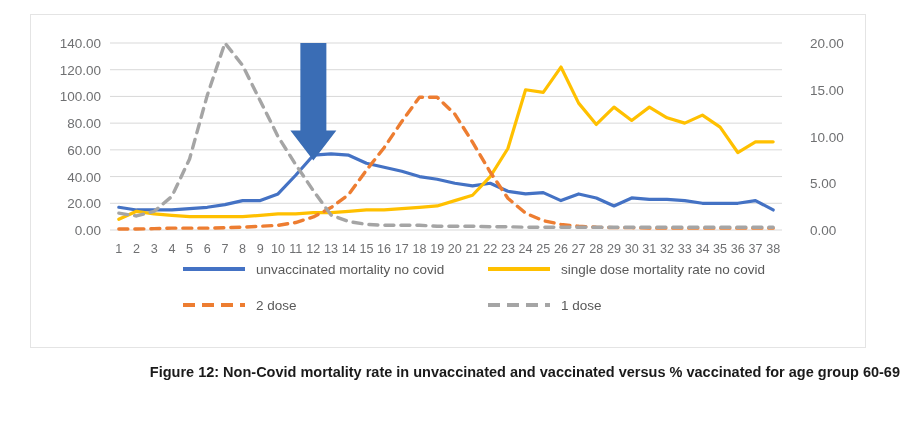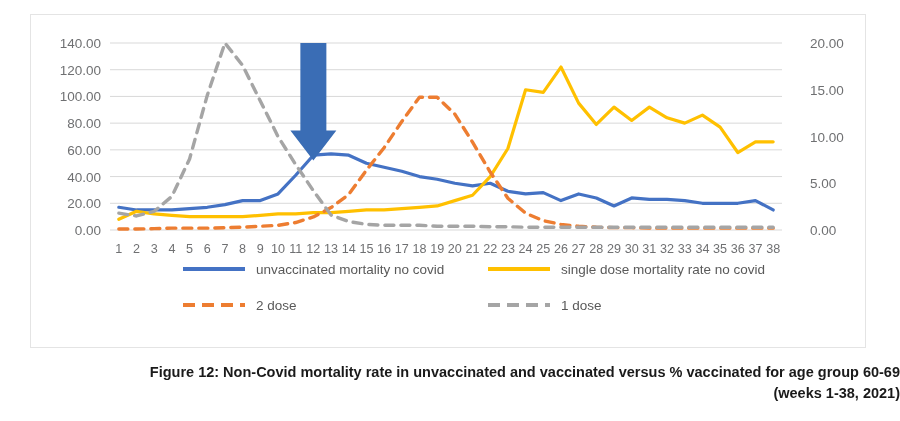--- a/index.html
+++ b/index.html
@@ -97,16 +97,15 @@
         <text x="530" y="255" class="legend-label">single dose mortality rate no covid</text>
         <line x1="152" y1="290" x2="214" y2="290" stroke="#ED7D31" stroke-width="4.2" stroke-linecap="butt" stroke-dasharray="12 7"></line>
         <text x="225" y="291" class="legend-label">2 dose</text>
         <line x1="457" y1="290" x2="519" y2="290" stroke="#A5A5A5" stroke-width="4.2" stroke-linecap="butt" stroke-dasharray="12 7"></line>
         <text x="530" y="291" class="legend-label">1 dose</text>
       </svg>
   </div>
 
   <div class="caption">
     <div>Figure 12: Non-Covid mortality rate in unvaccinated and vaccinated versus % vaccinated for age group 60-69</div>
-    <div>(weeks 1-38, 2021)</div>
   </div>
 
 </div>
 
 </body></html>

